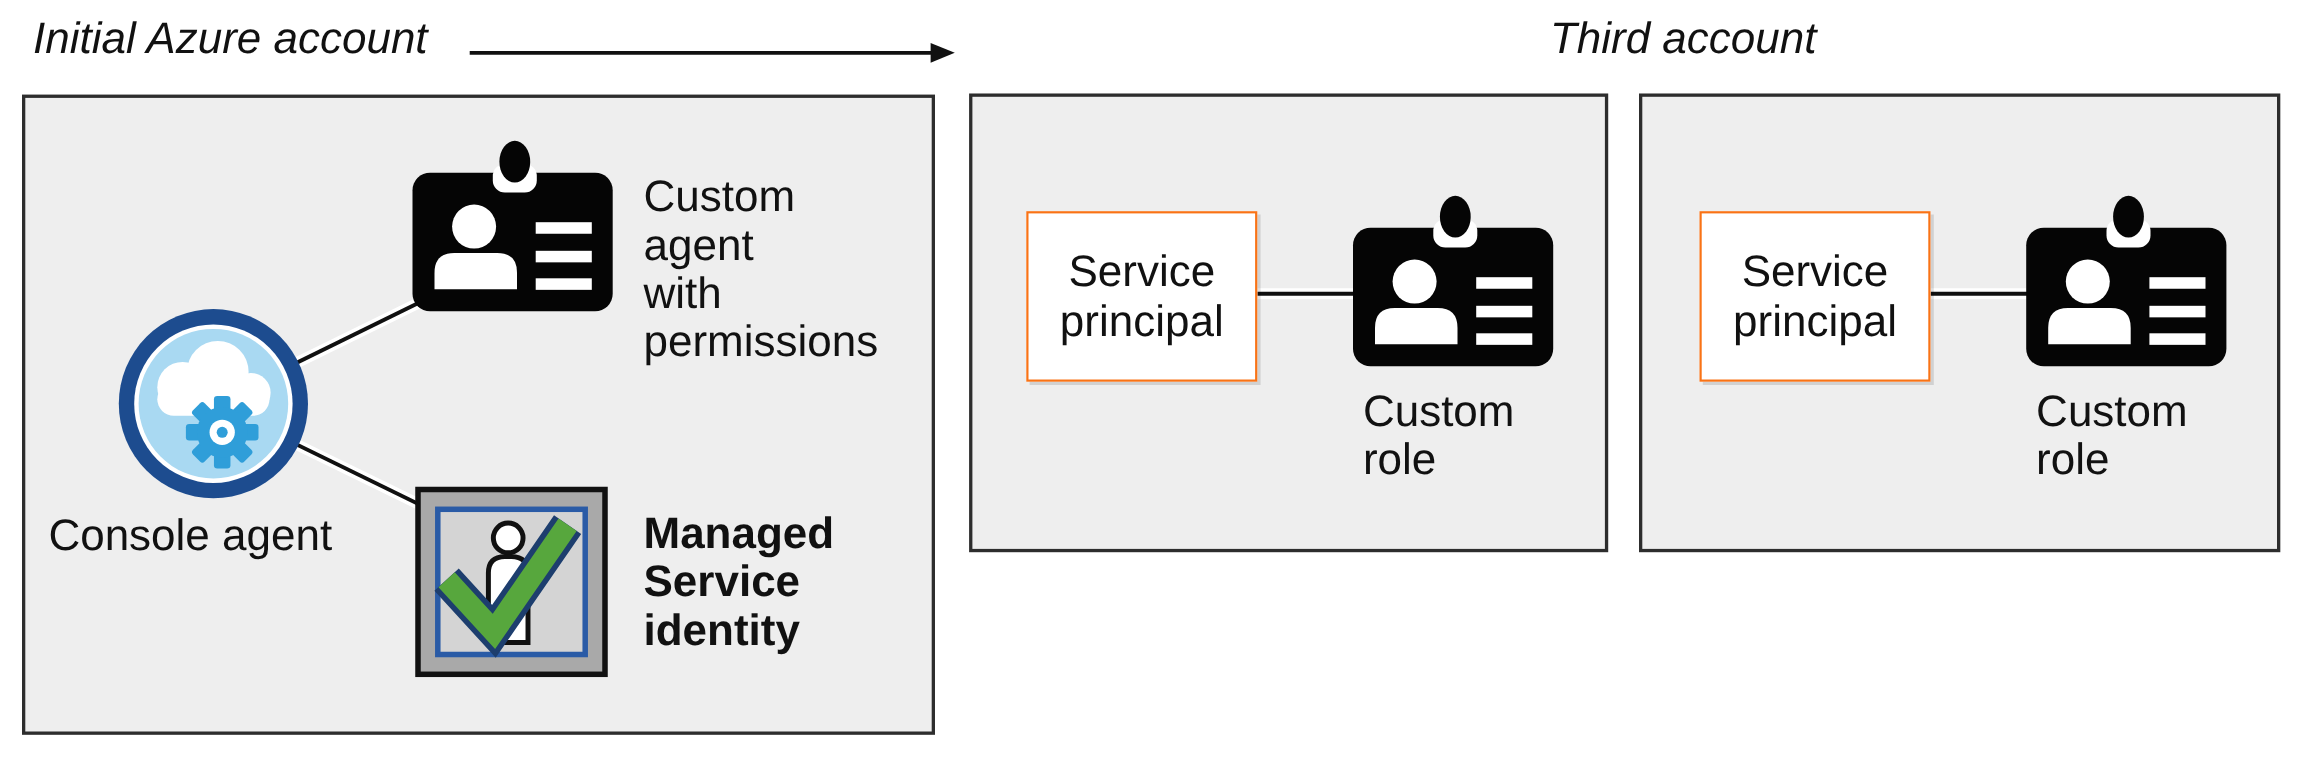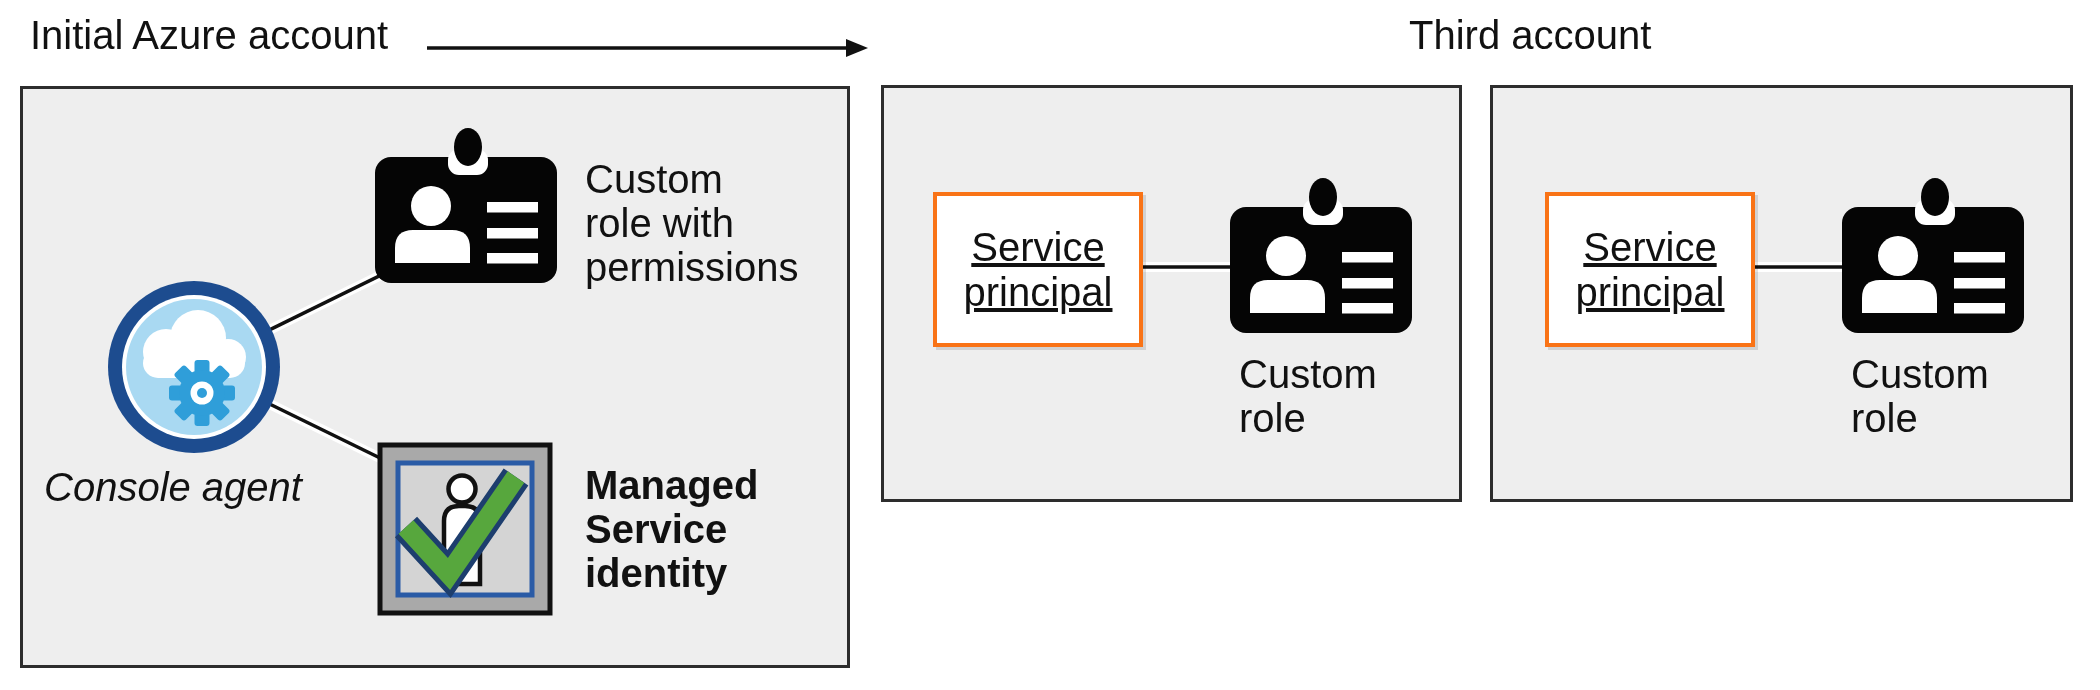--- a/index.html
+++ b/index.html
@@ -1,29 +1,29 @@
 <!DOCTYPE html>
 <html style="--box-fill: #eeeeee; --box-border: #2d2d2d; --badge-black: #050505; --ring-navy: #1d4c8f; --light-blue: #a9d9f2; --gear-blue: #2f9ed9; --msi-gray: #a9a9a9; --msi-inner: #d4d4d4; --msi-blue: #2a5ba6; --check-green: #57a73d; --check-outline: #1d3e6e; --line-black: #111111;"><head>
 <meta charset="utf-8">
 <style>
   html,body{margin:0;padding:0;background:#fff;}
   #canvas{
     position:relative;width:2100px;height:690px;background:#fff;overflow:hidden;
     font-family:"Liberation Sans", sans-serif;color:#111;
   }
   .lbl{position:absolute;font-size:40px;line-height:44px;color:#111;white-space:normal;}
-  .title{position:absolute;top:13px;font-size:40px;line-height:44px;color:#111;white-space:nowrap;}
+  .title{position:absolute;top:13px;font-size:40px;line-height:44px;color:#111;white-space:nowrap;font-style:italic;}
   .account-box{
     position:absolute;background:var(--box-fill);border:3px solid var(--box-border);
     box-sizing:border-box;
   }
   .sp-box{
-    position:absolute;background:#ffffff;border:4px solid #f97316;box-sizing:border-box;
+    position:absolute;background:#ffffff;border:2px solid #f97316;box-sizing:border-box;
     display:flex;align-items:center;justify-content:center;text-align:center;
-    font-size:40px;line-height:45px;box-shadow:3px 3px 0 rgba(0,0,0,0.12);text-decoration:underline;
+    font-size:40px;line-height:45px;box-shadow:3px 3px 0 rgba(0,0,0,0.12);
   }
   .center{}
   svg{position:absolute;left:0;top:0;pointer-events:none;}
 </style>
 </head>
 <body>
 
 <div id="canvas">
 
   <div class="title" style="left:30px;">Initial Azure account</div>
@@ -97,23 +97,23 @@
         <path d="M406,527 L449,574 L516,477" stroke="var(--check-outline)" stroke-width="30"></path>
         <path d="M406,527 L449,574 L516,477" stroke="var(--check-green)" stroke-width="20"></path>
       </g>
     </g>
 
     <use href="#badge-icon" transform="translate(375,157)"></use>
     <use href="#badge-icon" transform="translate(1230,207)"></use>
     <use href="#badge-icon" transform="translate(1842,207)"></use>
   </svg>
 
-  <div class="lbl" style="left:585px;top:157px;width:180px;">Custom role with permissions</div>
+  <div class="lbl" style="left:585px;top:157px;width:180px;">Custom agent with permissions</div>
   <div class="lbl" style="left:585px;top:463px;width:190px;font-weight:bold;">Managed Service identity</div>
-  <div class="lbl center" style="left:44px;top:465px;width:300px;font-style:italic;">Console agent</div>
+  <div class="lbl center" style="left:44px;top:465px;width:300px;">Console agent</div>
 
   <div class="sp-box" style="left:933px;top:192px;width:210px;height:155px;">
     <span>Service principal</span>
   </div>
   <div class="lbl center" style="left:1239px;top:352px;width:160px;">Custom role</div>
 
   <div class="sp-box" style="left:1545px;top:192px;width:210px;height:155px;">
     <span>Service principal</span>
   </div>
   <div class="lbl center" style="left:1851px;top:352px;width:160px;">Custom role</div>

